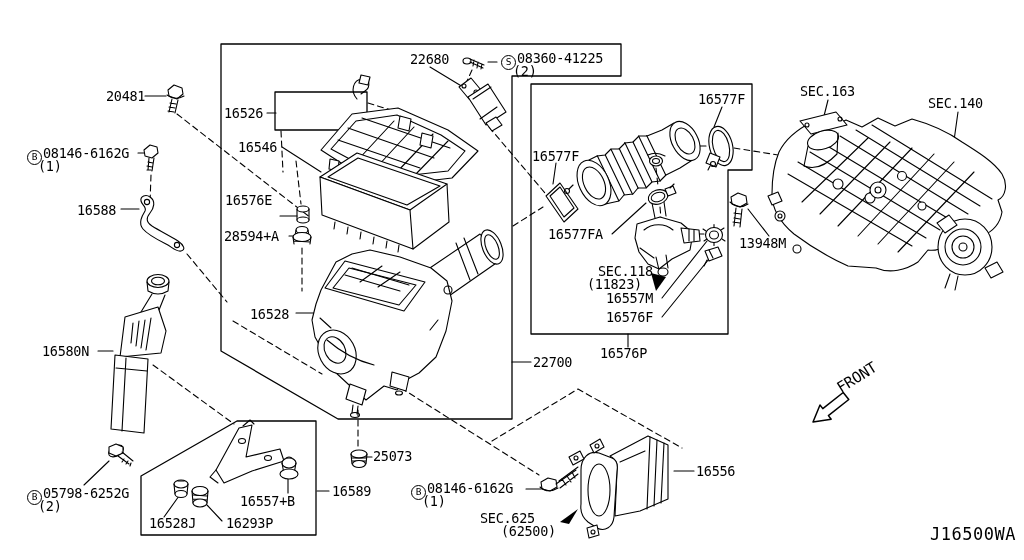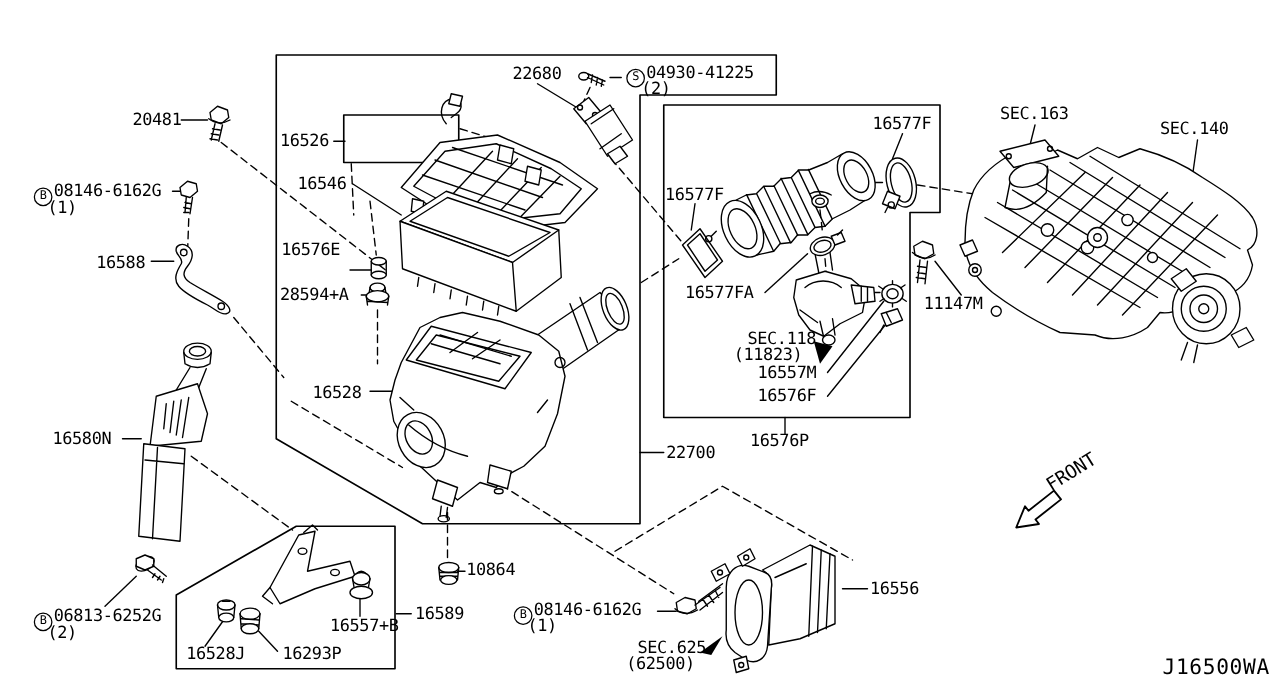--- a/index.html
+++ b/index.html
@@ -328,48 +328,48 @@
 
 <div class="lbl" style="left:77px;top:203px">16588</div>
 <div class="lbl" style="left:224px;top:106px">16526</div>
 <div class="lbl" style="left:238px;top:140px">16546</div>
 <div class="lbl" style="left:225px;top:193px">16576E</div>
 <div class="lbl" style="left:224px;top:229px">28594+A</div>
 <div class="lbl" style="left:250px;top:307px">16528</div>
 <div class="lbl" style="left:42px;top:344px">16580N</div>
 <div class="lbl" style="left:410px;top:52px">22680</div>
 
-<div class="lbl" style="left:501px;top:51px"><span class="circ">S</span><span>04930-41225</span></div>
+<div class="lbl" style="left:501px;top:51px"><span class="circ">S</span><span>08360-41225</span></div>
 <div class="lbl" style="left:513px;top:64px">(2)</div>
 
 <div class="lbl" style="left:698px;top:92px">16577F</div>
 <div class="lbl" style="left:532px;top:149px">16577F</div>
 <div class="lbl" style="left:548px;top:227px">16577FA</div>
 <div class="lbl" style="left:598px;top:264px">SEC.118</div>
 <div class="lbl" style="left:587px;top:277px">(11823)</div>
 <div class="lbl" style="left:606px;top:291px">16557M</div>
 <div class="lbl" style="left:606px;top:310px">16576F</div>
 <div class="lbl" style="left:600px;top:346px">16576P</div>
 <div class="lbl" style="left:533px;top:355px">22700</div>
-<div class="lbl" style="left:739px;top:236px">11147M</div>
+<div class="lbl" style="left:739px;top:236px">13948M</div>
 <div class="lbl" style="left:800px;top:84px">SEC.163</div>
 <div class="lbl" style="left:928px;top:96px">SEC.140</div>
-<div class="lbl" style="left:373px;top:449px">10864</div>
+<div class="lbl" style="left:373px;top:449px">25073</div>
 <div class="lbl" style="left:332px;top:484px">16589</div>
 
-<div class="lbl" style="left:27px;top:486px"><span class="circ">B</span><span>06813-6252G</span></div>
+<div class="lbl" style="left:27px;top:486px"><span class="circ">B</span><span>05798-6252G</span></div>
 <div class="lbl" style="left:38px;top:499px">(2)</div>
 
 <div class="lbl" style="left:149px;top:516px">16528J</div>
 <div class="lbl" style="left:226px;top:516px">16293P</div>
-<div class="lbl" style="left:264px;top:494px">16557+B</div>
+<div class="lbl" style="left:240px;top:494px">16557+B</div>
 
 <div class="lbl" style="left:411px;top:481px"><span class="circ">B</span><span>08146-6162G</span></div>
 <div class="lbl" style="left:422px;top:494px">(1)</div>
 
-<div class="lbl" style="left:510px;top:511px">SEC.625</div>
+<div class="lbl" style="left:480px;top:511px">SEC.625</div>
 <div class="lbl" style="left:501px;top:524px">(62500)</div>
 <div class="lbl" style="left:696px;top:464px">16556</div>
 
 <div class="lbl rot" style="left:842px;top:381px">FRONT</div>
 <div class="lbl code" style="left:930px;top:527px">J16500WA</div>
 
 </div>
 
 </body></html>

